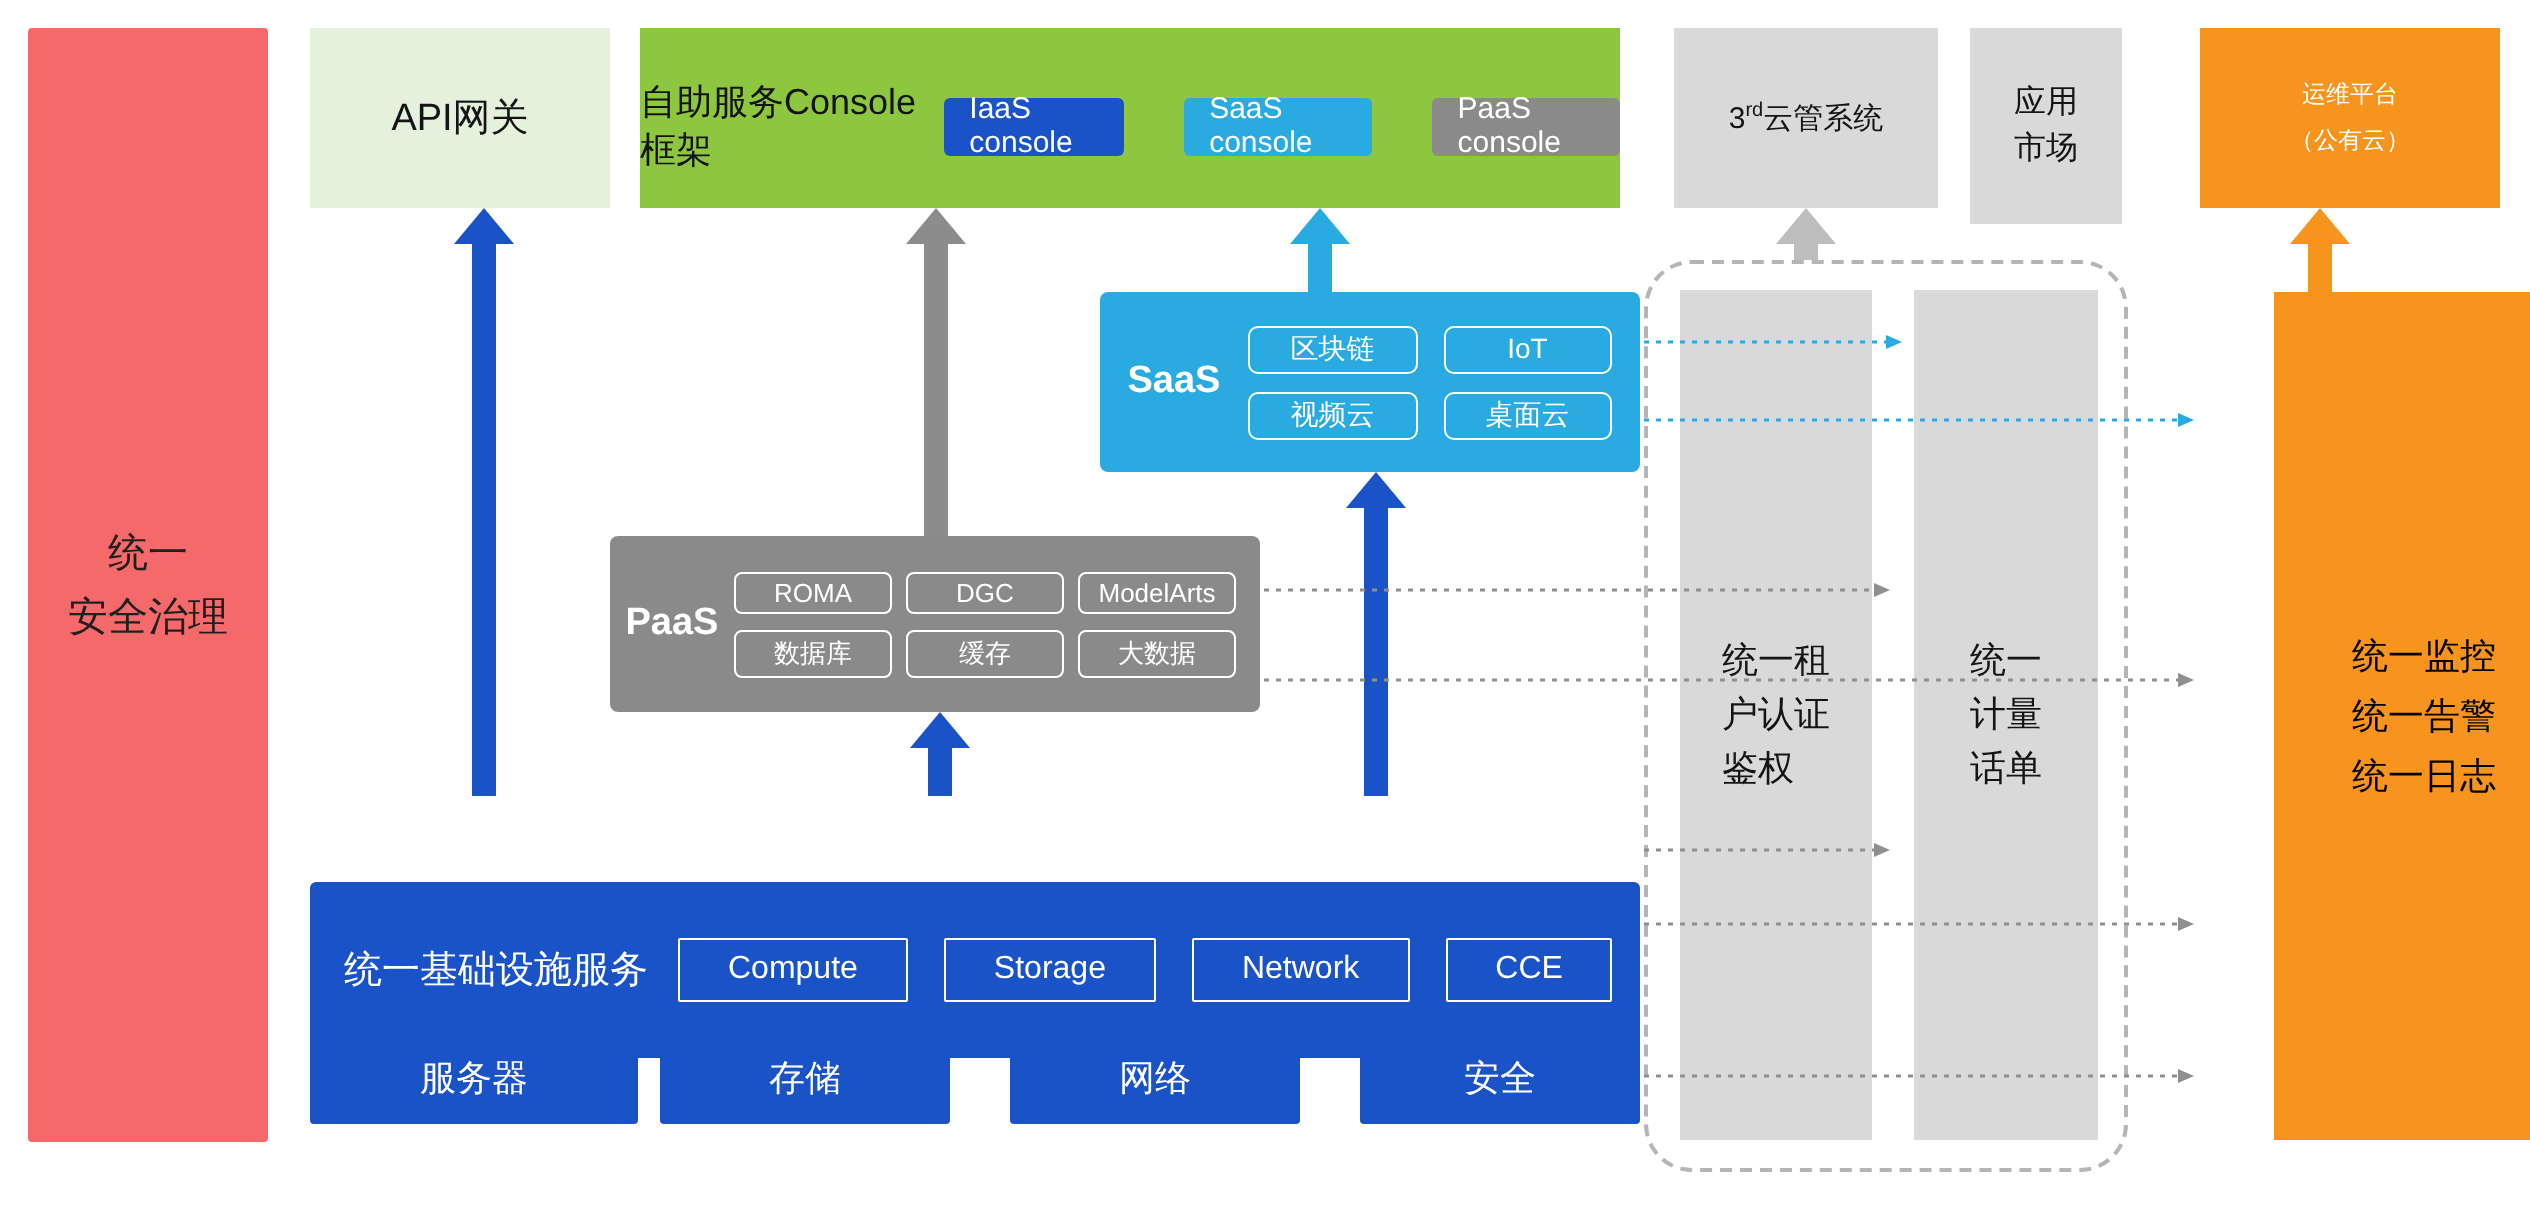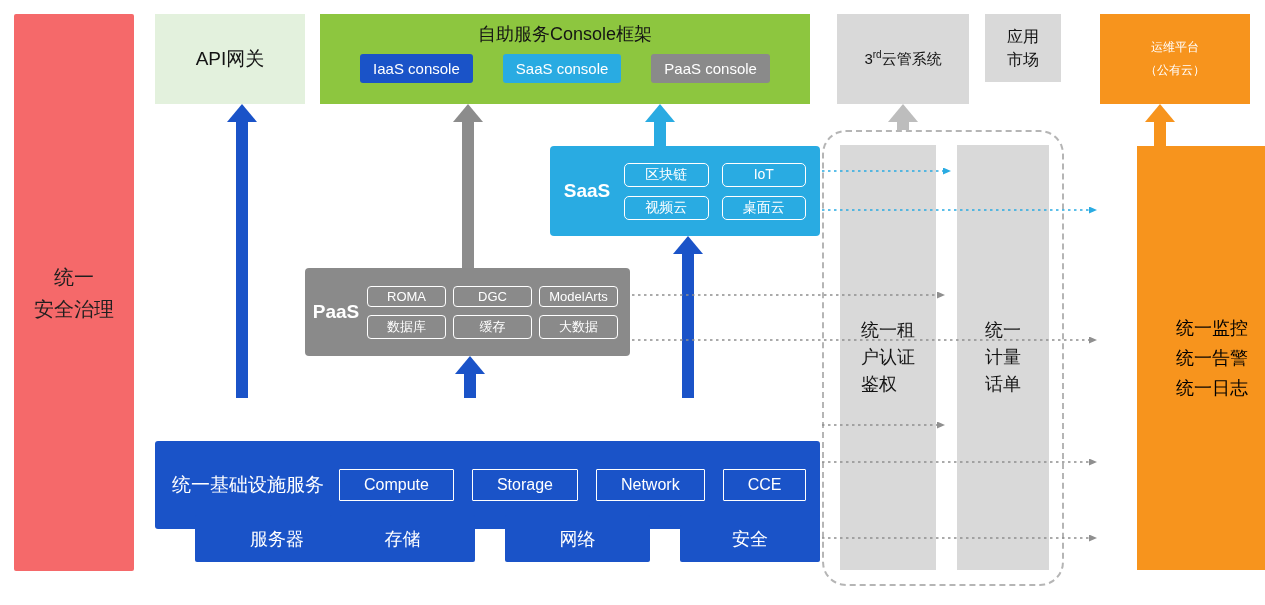--- a/index.html
+++ b/index.html
@@ -9,30 +9,30 @@
   }
   .box { position:absolute; display:flex; align-items:center; justify-content:center; box-sizing:border-box; }
   .ml { white-space:pre-line; text-align:center; }
   .ml-left { white-space:pre-line; text-align:left; }
 
   
   .security-bar { left:14px; top:14px; width:120px; height:557px; background:var(--red,#f5696a); color:#1f1f1f; font-size:20px; line-height:32px; border-radius:2px; }
 
   
   .api-gateway { left:155px; top:14px; width:150px; height:90px; background:var(--pale-green,#e3f1dd); color:#141414; font-size:19px; }
-  .console-frame { left:320px; top:14px; width:490px; height:90px; background:var(--green,#8dc63f); flex-direction:column; justify-content:flex-start; padding-top:8px; gap:8px; }
+  .console-frame { left:320px; top:14px; width:490px; height:90px; background:var(--green,#8dc63f); justify-content:flex-start; padding-top:8px; gap:8px; }
   .console-title { font-size:18px; color:#141414; }
   .console-row { display:flex; gap:30px; }
   .console-chip { height:29px; display:flex; align-items:center; padding:0 13px; border-radius:3px; color:#ffffff; font-size:15px; }
   .chip-iaas { background:var(--blue,#1a53c8); }
   .chip-paas { background:var(--gray,#8a8a8a); }
   .chip-saas { background:var(--cyan,#29abe2); }
   .third-party { left:837px; top:14px; width:132px; height:90px; background:var(--light-gray,#d9d9d9); color:#141414; font-size:15px; }
   .third-party sup { font-size:10px; }
-  .app-market { left:985px; top:14px; width:76px; height:68px; background:var(--light-gray,#d9d9d9); color:#141414; font-size:16px; line-height:23px; }
+  .app-market { left:985px; top:14px; width:76px; height:98px; background:var(--light-gray,#d9d9d9); color:#141414; font-size:16px; line-height:23px; }
   .ops-platform { left:1100px; top:14px; width:150px; height:90px; background:var(--orange,#f7941d); color:#ffffff; font-size:12px; line-height:23px; }
 
   
   .saas-block { left:550px; top:146px; width:270px; height:90px; background:var(--cyan,#29abe2); border-radius:4px; color:#fff; justify-content:flex-start; }
   .saas-label { width:74px; text-align:center; font-size:19px; font-weight:bold; }
   .saas-grid { display:grid; grid-template-columns:repeat(2,1fr); gap:9px 13px; padding-right:14px; flex:1; }
   .pill { border:1.5px solid #ffffff; border-radius:5px; padding:2px 8px; font-size:14px; text-align:center; }
 
   
   .paas-block { left:305px; top:268px; width:325px; height:88px; background:var(--gray,#8a8a8a); border-radius:4px; color:#fff; justify-content:flex-start; }
@@ -41,21 +41,21 @@
   .pill-sm { border:1.2px solid #ffffff; border-radius:4px; padding:2px 4px; font-size:13px; text-align:center; }
 
   
   .infra-block { left:155px; top:398px; width:665px; height:88px; background:var(--blue,#1a53c8); border-radius:3px; color:#fff; justify-content:flex-start; padding-left:17px; gap:15px;margin-top:43px; }
   .infra-label { font-size:19px; }
   .infra-items { display:flex; gap:18px; }
   .infra-pill { border:1.5px solid #ffffff; border-radius:1px; padding:6px 24px; font-size:16px; text-align:left; }
 
   
   .hw { top:515px; height:47px; background:var(--blue,#1a53c8); color:#fff; font-size:18px; border-radius:2px; }
-  .hw1 { left:155px; width:164px;margin-left:40px; } .hw2 { left:330px; width:145px; }
+  .hw1 { left:155px; width:164px; } .hw2 { left:330px; width:145px; }
   .hw3 { left:505px; width:145px; } .hw4 { left:680px; width:140px; }
 
   
   .dashed-frame { left:822px; top:130px; width:242px; height:456px; border:2px dashed #b5b5b5; border-radius:24px; }
   .auth-bar { left:840px; top:145px; width:96px; height:425px; background:var(--light-gray,#d9d9d9); color:#141414; font-size:18px; line-height:27px; }
   .billing-bar { left:957px; top:145px; width:92px; height:425px; background:var(--light-gray,#d9d9d9); color:#141414; font-size:18px; line-height:27px; }
   .monitor-bar { left:1100px; top:146px; width:150px; height:424px; background:var(--orange,#f7941d); color:#000000; font-size:18px; line-height:30px;margin-left:37px; }
 
   
   .overlay { position:absolute; left:0; top:0; width:1265px; height:605px; pointer-events:none; }

